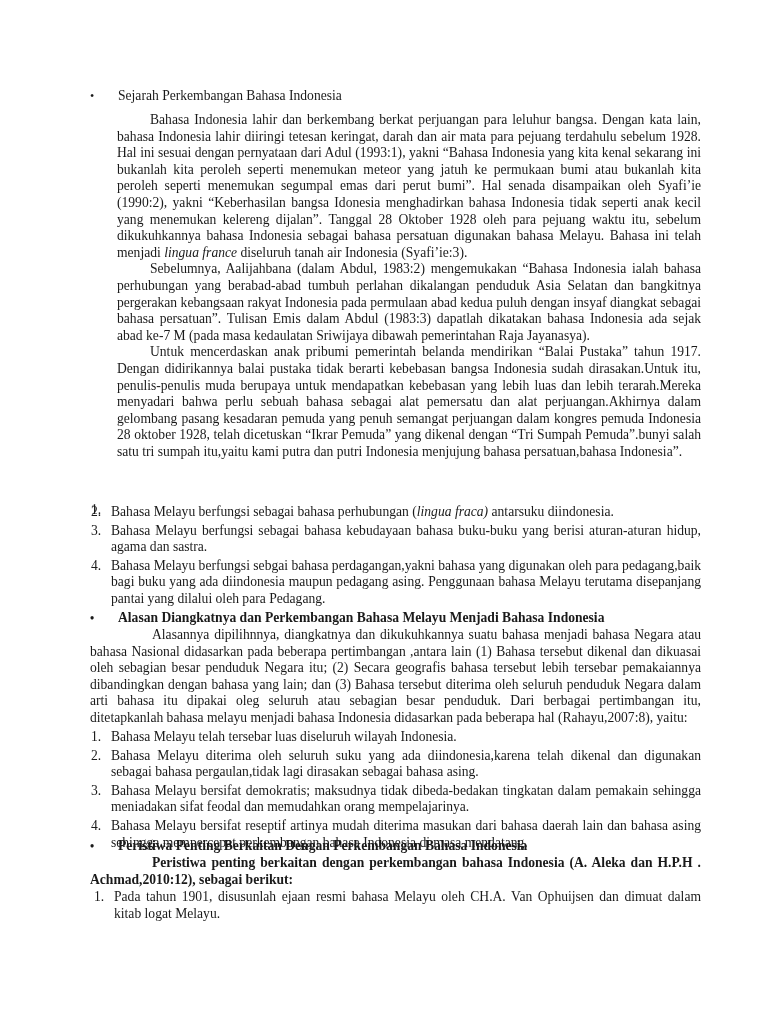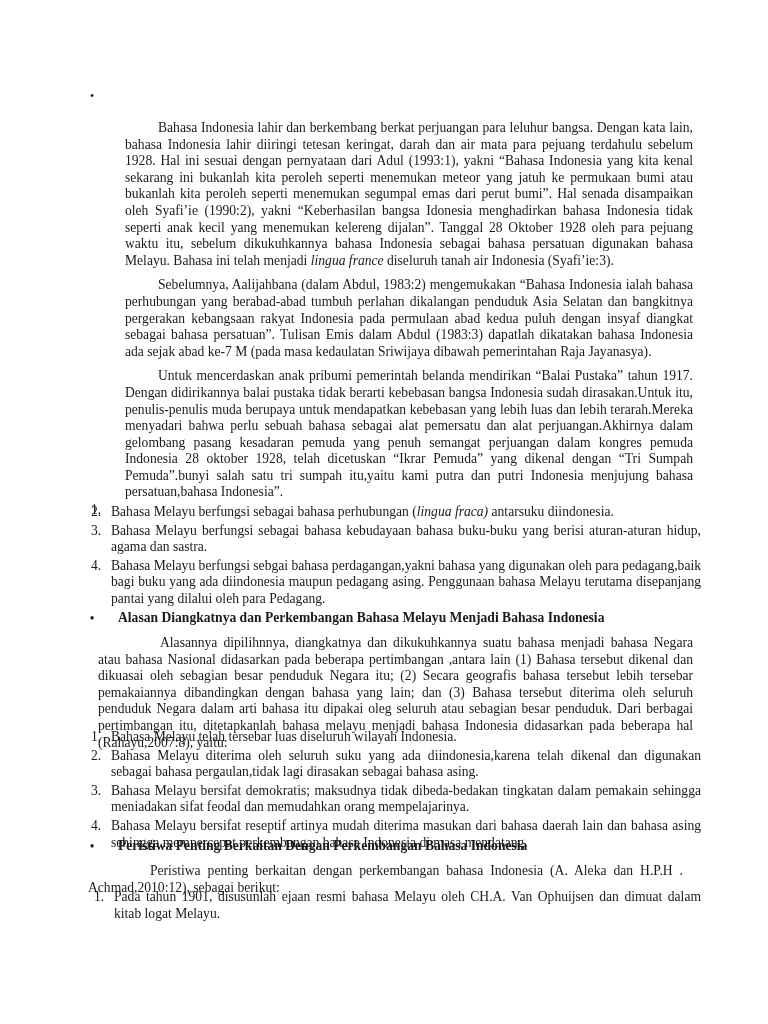--- a/index.html
+++ b/index.html
@@ -37,21 +37,21 @@
       align-items: baseline;
     }
     .bullet-dot {
       width: 28px;
       flex: 0 0 28px;
       font-size: 12px;
     }
     .bold { font-weight: bold; }
     .para {
       text-indent: 33px;
-      margin: 8px;
+      margin: 0;
     }
     .para.deep { text-indent: 62px; }
     .ol {
       position: absolute;
       margin: 0;
       padding: 0;
       list-style: none;
     }
     .ol li {
       position: relative;
@@ -65,20 +65,21 @@
     }
     em { font-style: italic; }
   </style>
 </head>
 <body>
 
 <div class="page">
 
   <div class="bullet-heading" style="top:88px;">
     <span class="bullet-dot">•</span>
+    <span>Sejarah Perkembangan Bahasa Indonesia</span>
   </div>
 
   <div class="block" style="left:117px; top:112px; width:584px;">
     <p class="para"><span>Bahasa Indonesia lahir dan berkembang berkat perjuangan para leluhur bangsa. Dengan kata lain, bahasa Indonesia lahir diiringi tetesan keringat, darah dan air mata para pejuang terdahulu sebelum 1928. Hal ini sesuai dengan pernyataan dari Adul (1993:1), yakni “Bahasa Indonesia yang kita kenal sekarang ini bukanlah kita peroleh seperti menemukan meteor yang jatuh ke permukaan bumi atau bukanlah kita peroleh seperti menemukan segumpal emas dari perut bumi”. Hal senada disampaikan oleh Syafi’ie (1990:2), yakni “Keberhasilan bangsa Idonesia menghadirkan bahasa Indonesia tidak seperti anak kecil yang menemukan kelereng dijalan”. Tanggal 28 Oktober 1928 oleh para pejuang waktu itu, sebelum dikukuhkannya bahasa Indonesia sebagai bahasa persatuan digunakan bahasa Melayu. Bahasa ini telah menjadi </span><em>lingua france</em><span> diseluruh tanah air Indonesia (Syafi’ie:3).</span></p>
     <p class="para">Sebelumnya, Aalijahbana (dalam Abdul, 1983:2) mengemukakan “Bahasa Indonesia ialah bahasa perhubungan yang berabad-abad tumbuh perlahan dikalangan penduduk Asia Selatan dan bangkitnya pergerakan kebangsaan rakyat Indonesia pada permulaan abad kedua puluh dengan insyaf diangkat sebagai bahasa persatuan”. Tulisan Emis dalam Abdul (1983:3) dapatlah dikatakan bahasa Indonesia ada sejak abad ke-7 M (pada masa kedaulatan Sriwijaya dibawah pemerintahan Raja Jayanasya).</p>
     <p class="para">Untuk mencerdaskan anak pribumi pemerintah belanda mendirikan “Balai Pustaka” tahun 1917. Dengan didirikannya balai pustaka tidak berarti kebebasan bangsa Indonesia sudah dirasakan.Untuk itu, penulis-penulis muda berupaya untuk mendapatkan kebebasan yang lebih luas dan lebih terarah.Mereka menyadari bahwa perlu sebuah bahasa sebagai alat pemersatu dan alat perjuangan.Akhirnya dalam gelombang pasang kesadaran pemuda yang penuh semangat perjuangan dalam kongres pemuda Indonesia 28 oktober 1928, telah dicetuskan “Ikrar Pemuda” yang dikenal dengan “Tri Sumpah Pemuda”.bunyi salah satu tri sumpah itu,yaitu kami putra dan putri Indonesia menjujung bahasa persatuan,bahasa Indonesia”.</p>
   </div>
 
 
   <ul class="ol" style="left:111px; top:502px; width:590px;">
@@ -102,21 +103,21 @@
     <li style="margin-top:2px;"><span class="num">2.</span><span>Bahasa Melayu diterima oleh seluruh suku yang ada diindonesia,karena telah dikenal dan digunakan sebagai bahasa pergaulan,tidak lagi dirasakan sebagai bahasa asing.</span></li>
     <li style="margin-top:2px;"><span class="num">3.</span><span>Bahasa Melayu bersifat demokratis; maksudnya tidak dibeda-bedakan tingkatan dalam pemakain sehingga meniadakan sifat feodal dan memudahkan orang mempelajarinya.</span></li>
     <li style="margin-top:2px;"><span class="num">4.</span><span>Bahasa Melayu bersifat reseptif artinya mudah diterima masukan dari bahasa daerah lain dan bahasa asing sehingga mempercepat perkembangan bahasa Indonesia di masa mendatang.</span></li>
   </ul>
 
   <div class="bullet-heading bold" style="top:838px;">
     <span class="bullet-dot">•</span>
     <span>Peristiwa Penting Berkaitan Dengan Perkembangan Bahasa Indonesia</span>
   </div>
 
-  <div class="block" style="left:80px; top:855px; width:611px;">
+  <div class="block" style="left:90px; top:855px; width:611px;font-weight:bold;">
     <p class="para deep">Peristiwa penting berkaitan dengan perkembangan bahasa Indonesia (A. Aleka dan H.P.H . Achmad,2010:12), sebagai berikut:</p>
   </div>
 
   <ul class="ol" style="left:114px; top:889px; width:587px;">
     <li><span class="num">1.</span><span>Pada tahun 1901, disusunlah ejaan resmi bahasa Melayu oleh CH.A. Van Ophuijsen dan dimuat dalam kitab logat Melayu.</span></li>
   </ul>
 
 </div>
 
 </body></html>

